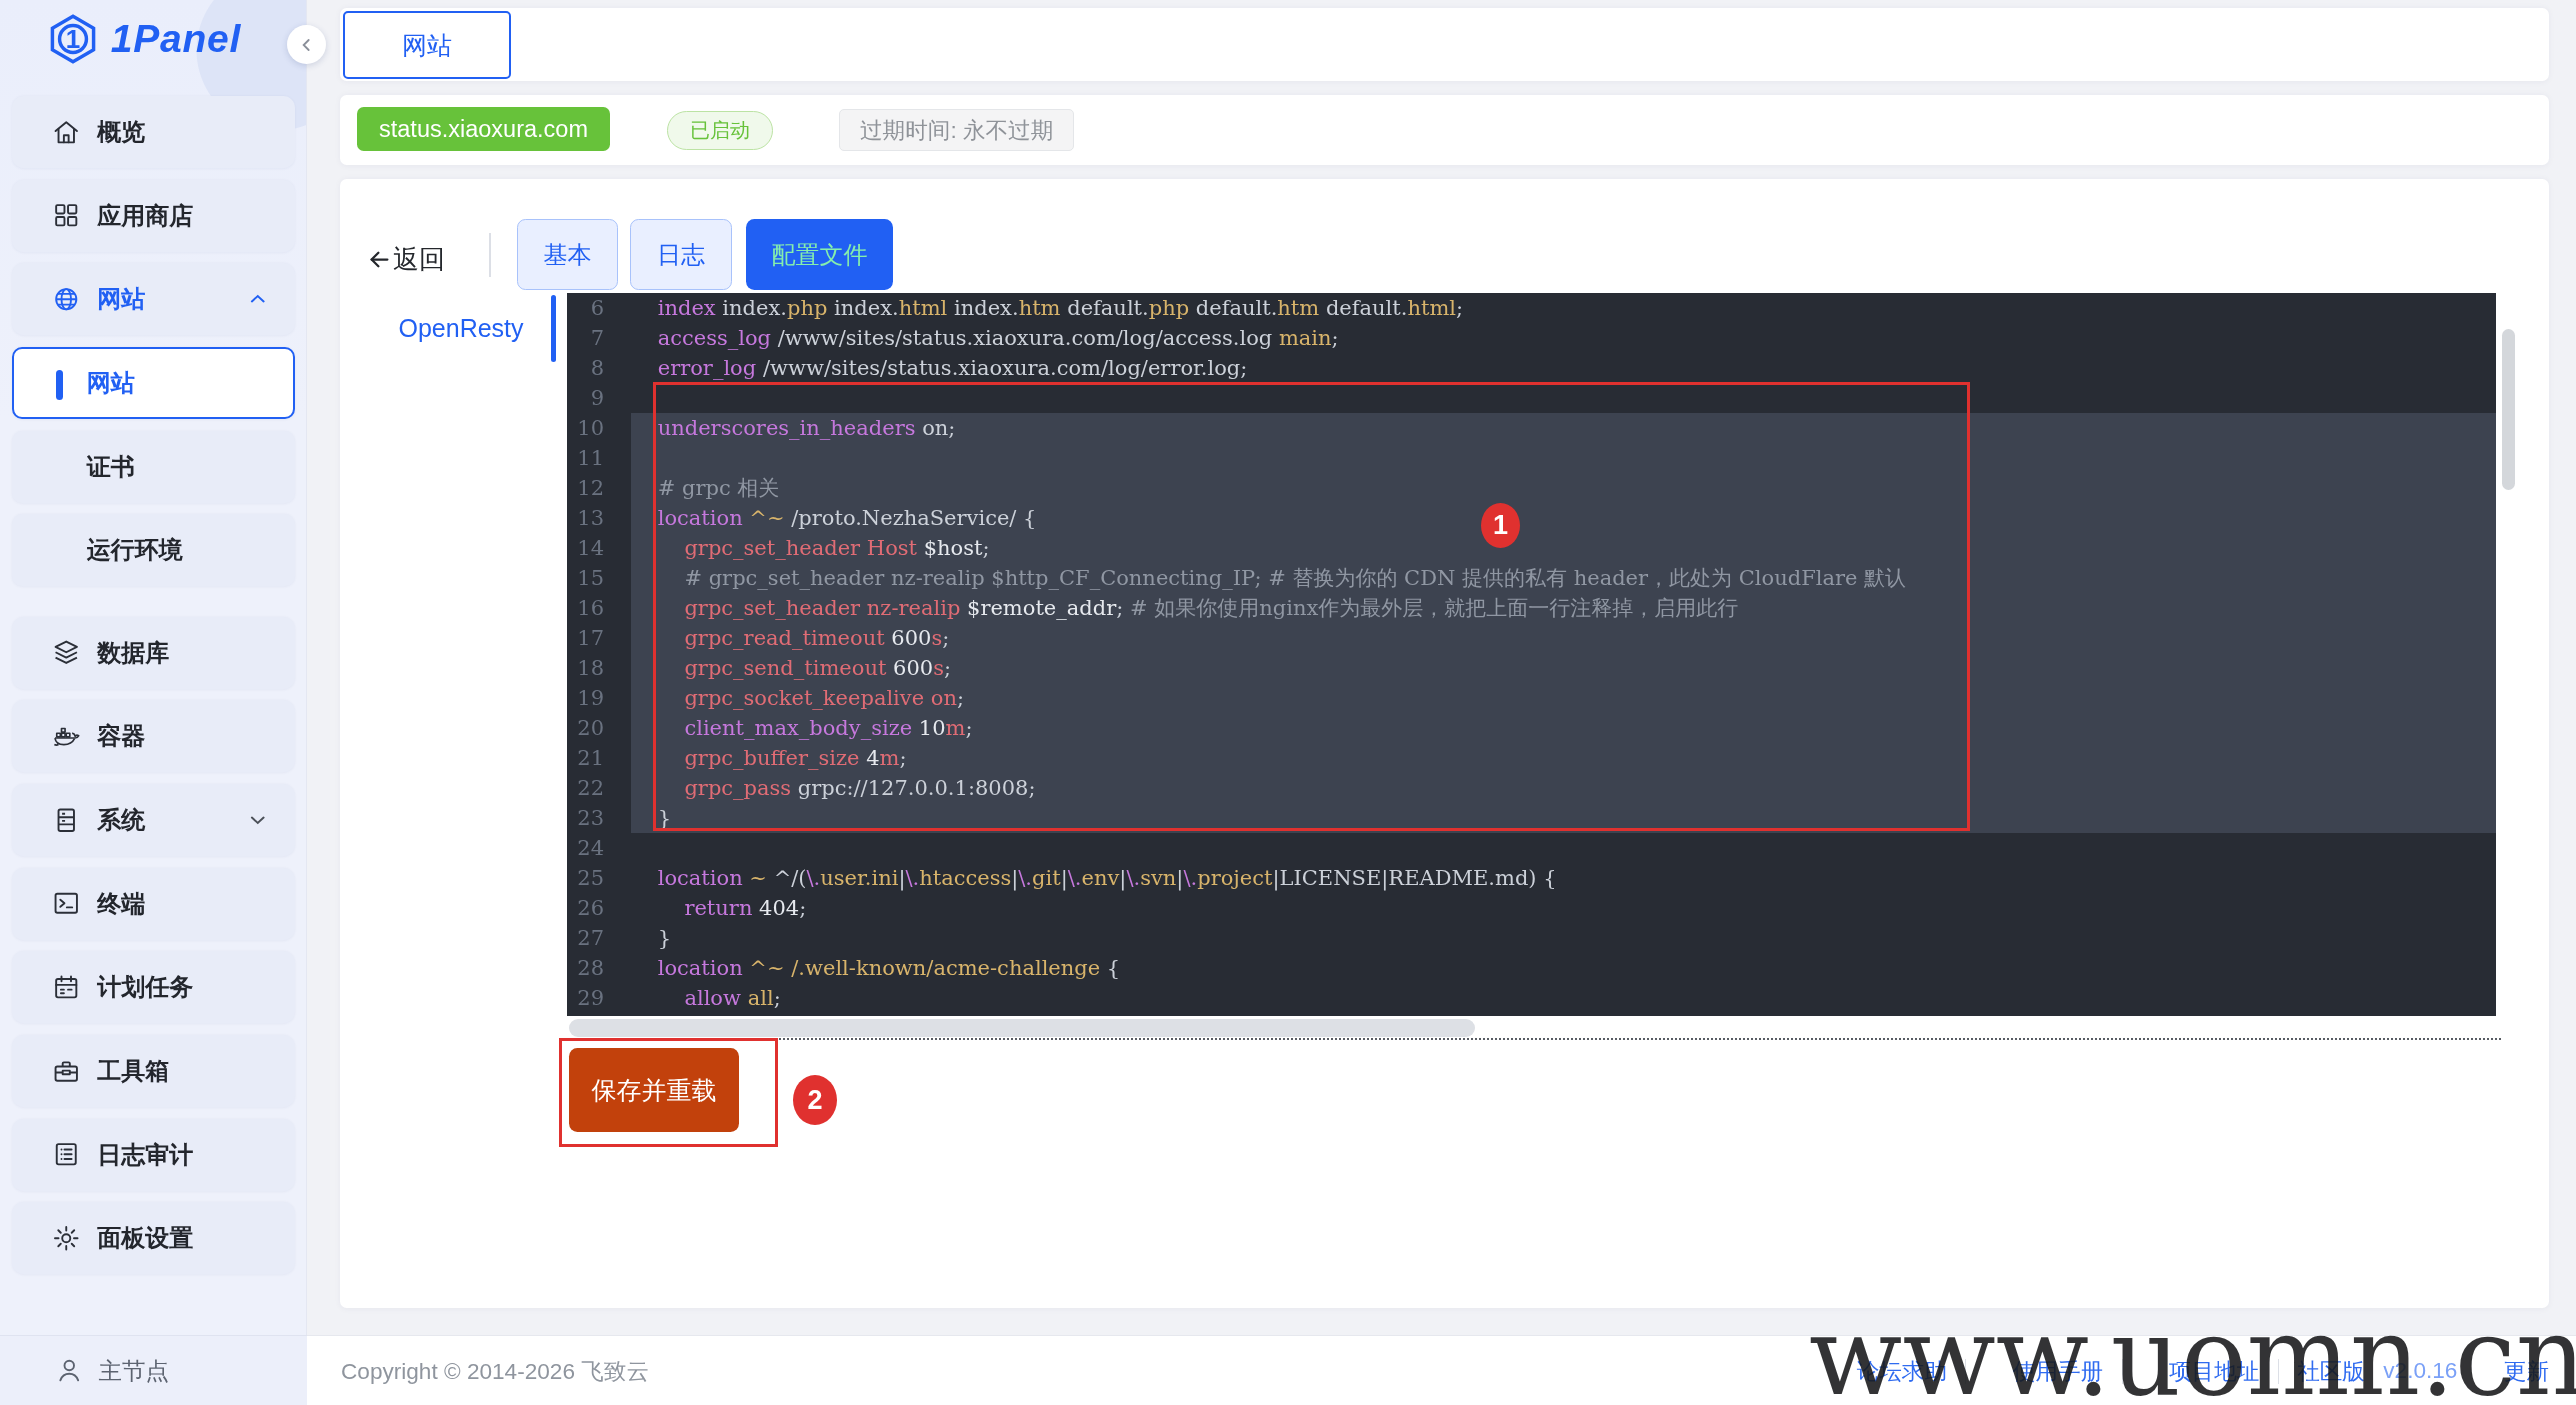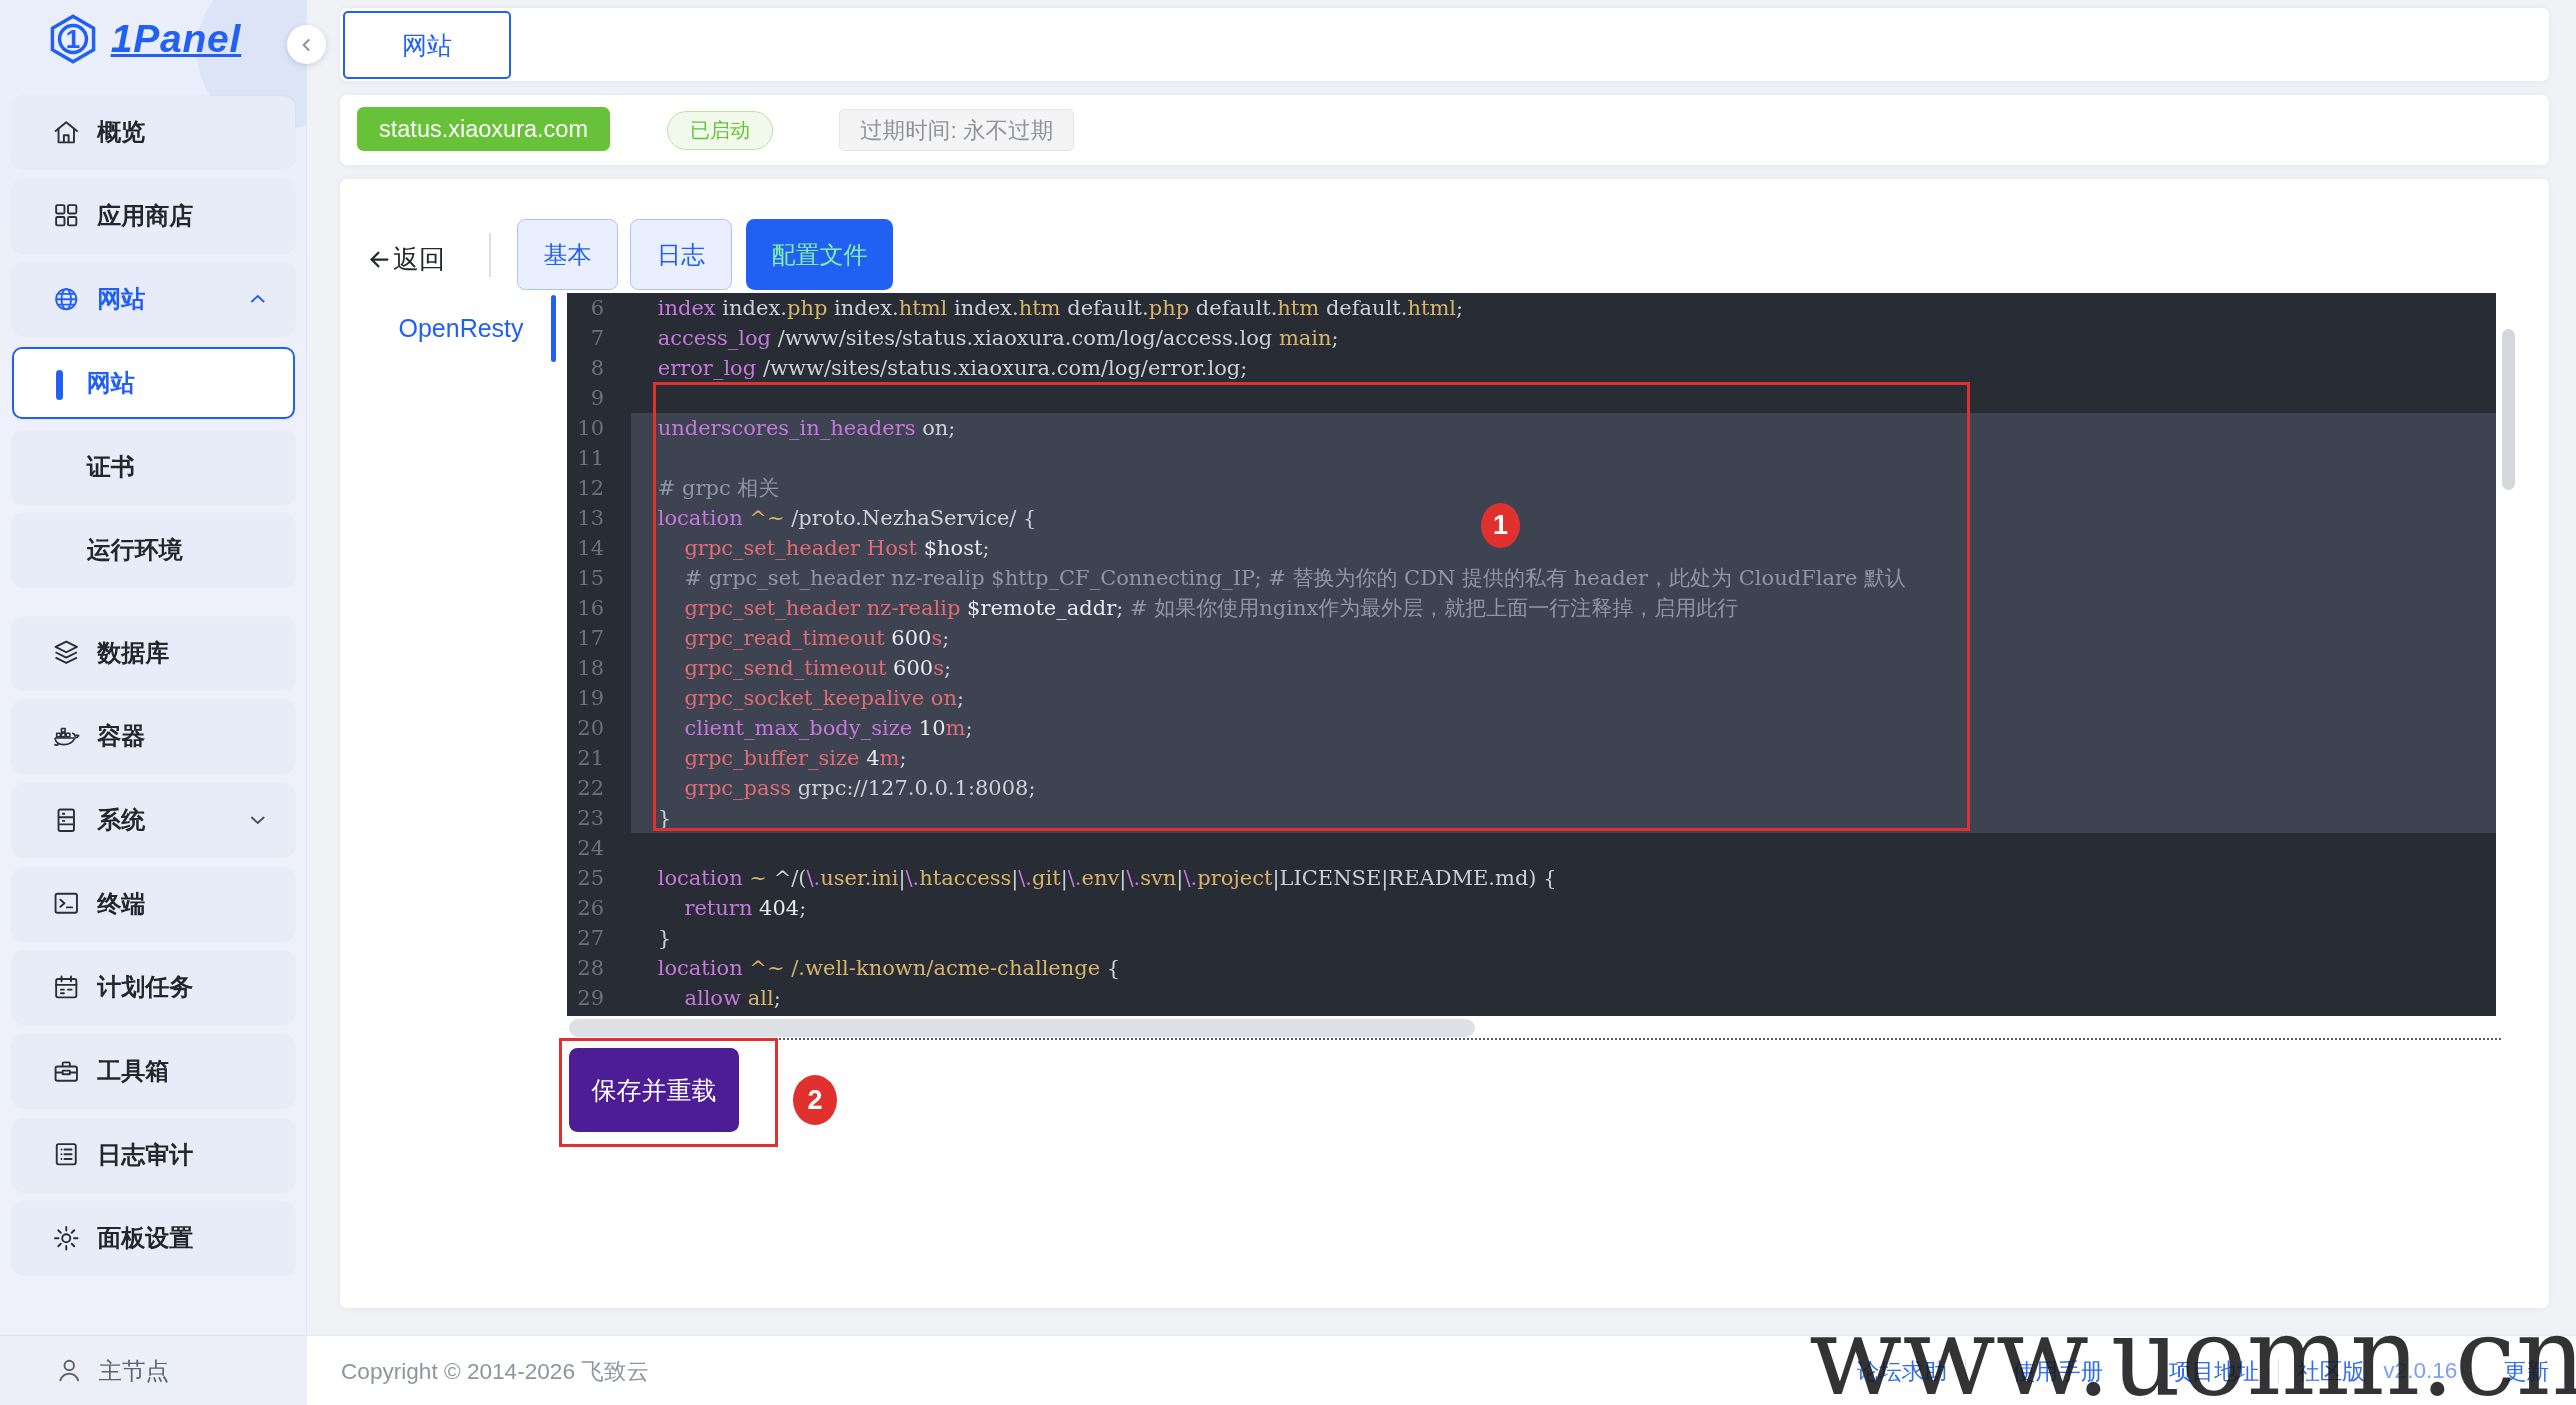--- a/index.html
+++ b/index.html
@@ -10,21 +10,21 @@
   }
   
   .sidebar{
     position:absolute;left:0;top:0;width:307px;height:1405px;z-index:10;
     background:
       radial-gradient(circle 101px at 277px 50px, #dde4f7 0 80px, transparent 81px),
       linear-gradient(180deg,#eaeefb 0%,#eef1fb 30%,#eef1fb 100%);
     border-right:0.8px solid #e4e7f2;box-sizing:border-box;
   }
   .logo-row{position:absolute;left:47px;top:13.4px;display:flex;align-items:center;gap:11.7px;}
-  .logo-text{font-size:39px;font-weight:bold;color:#2160f3;letter-spacing:0.8px;font-style:italic;text-decoration:underline;}
+  .logo-text{font-size:39px;font-weight:bold;color:#2160f3;letter-spacing:0.8px;font-style:italic;}
   .collapse-btn{
     position:absolute;left:287px;top:25px;width:39px;height:39px;border-radius:50%;
     background:#fff;box-shadow:0 1.7px 6.7px rgba(40,60,120,.18);z-index:30;
     display:flex;align-items:center;justify-content:center;cursor:pointer;
   }
   .menu{position:absolute;left:11.7px;top:96px;width:283px;display:flex;flex-direction:column;gap:11.7px;font-weight:bold;}
   .s-item{
     height:72px;border-radius:11.7px;background:#e8ecf8;
     box-shadow:0 0.8px 2.5px rgba(40,60,120,.05);
     display:flex;align-items:center;padding-left:40px;box-sizing:border-box;gap:17px;
@@ -106,21 +106,21 @@
   .tk-cm{color:#9097a3;}
   .tk-pl{color:#ccd1d9;}
   .tk-var{color:#e6e9ee;}
   
   .hscroll{position:absolute;left:569px;top:1019px;width:906px;height:18.4px;border-radius:9.2px;background:#dde0e5;z-index:12;cursor:pointer;}
   .vscroll{position:absolute;left:2502px;top:329px;width:13.4px;height:161px;border-radius:6.7px;background:#d4d7db;z-index:12;cursor:pointer;}
   .dash-div{position:absolute;left:567px;top:1038px;width:1934px;height:0;border-top:2.5px dotted #585c63;z-index:11;}
   
   .save-btn{
     position:absolute;left:569px;top:1048px;width:170px;height:84px;border-radius:8.4px;
-    background:#4c1d95;color:#fff;font-size:25px;display:flex;align-items:center;justify-content:center;
+    background:#c2410c;color:#fff;font-size:25px;display:flex;align-items:center;justify-content:center;
     cursor:pointer;z-index:12;
   }
   
   .rbox{position:absolute;border:3.4px solid #e0312f;box-sizing:border-box;z-index:40;pointer-events:none;}
   .rbox1{left:653px;top:382px;width:1317px;height:449px;}
   .rbox2{left:559px;top:1038px;width:219px;height:109px;}
   .rcircle{
     position:absolute;background:#e0312f;border-radius:50%;color:#fff;font-size:27px;font-weight:bold;
     display:flex;align-items:center;justify-content:center;z-index:41;
   }

